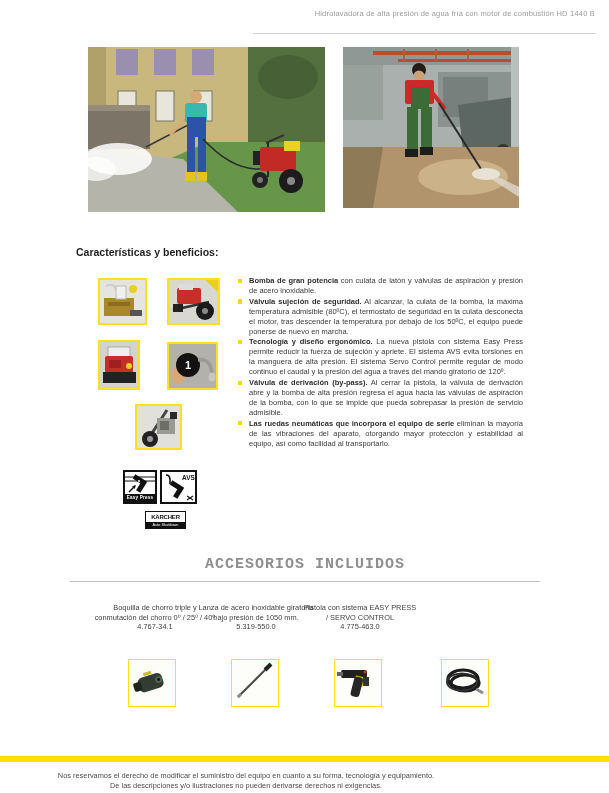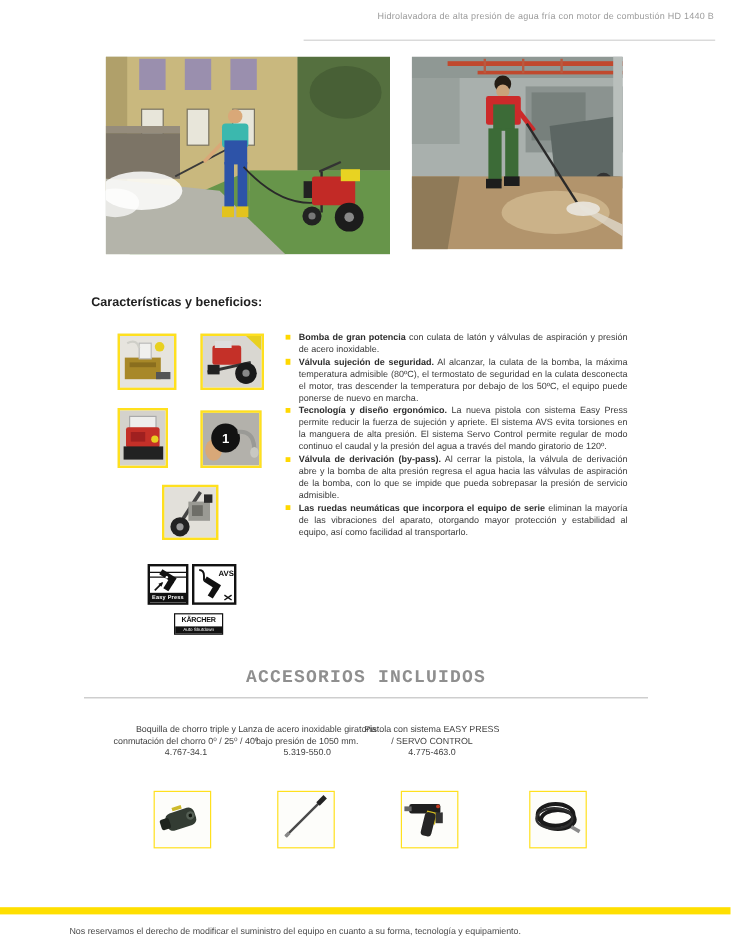--- a/index.html
+++ b/index.html
@@ -280,17 +280,18 @@
     <svg width="45" height="45" viewBox="0 0 45 45">
       <ellipse cx="21" cy="19" rx="15" ry="9" fill="none" stroke="#1a1a1a" stroke-width="3.2"></ellipse>
       <ellipse cx="23" cy="23" rx="14" ry="8" fill="none" stroke="#1a1a1a" stroke-width="3.2"></ellipse>
       <ellipse cx="20" cy="22" rx="15" ry="8.5" fill="none" stroke="#2e2e2e" stroke-width="2"></ellipse>
       <line x1="34" y1="29" x2="41" y2="33" stroke="#8a8a8a" stroke-width="3"></line>
     </svg>
   </div>
 
   <div class="footer">
     <div>Nos reservamos el derecho de modificar el suministro del equipo en cuanto a su forma, tecnología y equipamiento.</div>
+    <div>De las descripciones y/o ilustraciones no pueden derivarse derechos ni exigencias.</div>
   </div>
 
   <div class="bottom-bar"></div>
 
 </div>
 
 </body></html>

